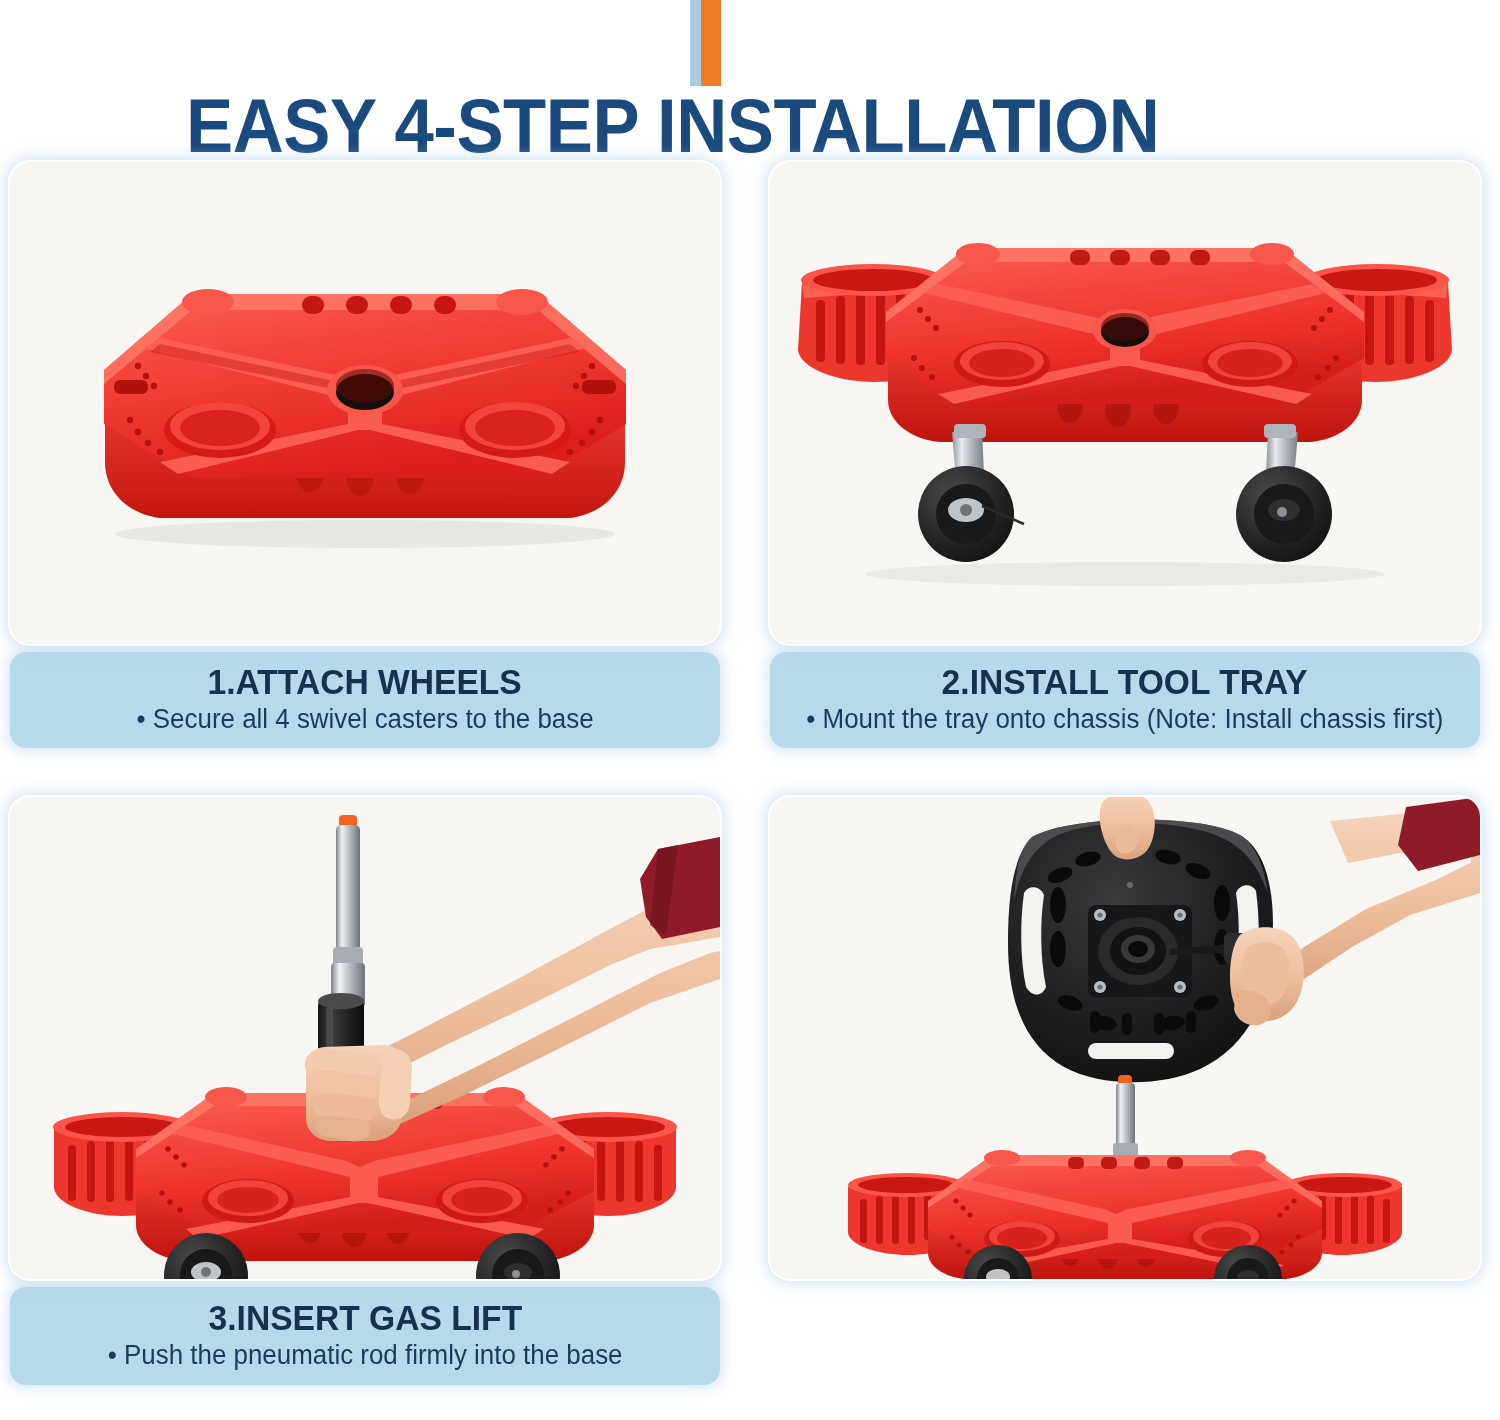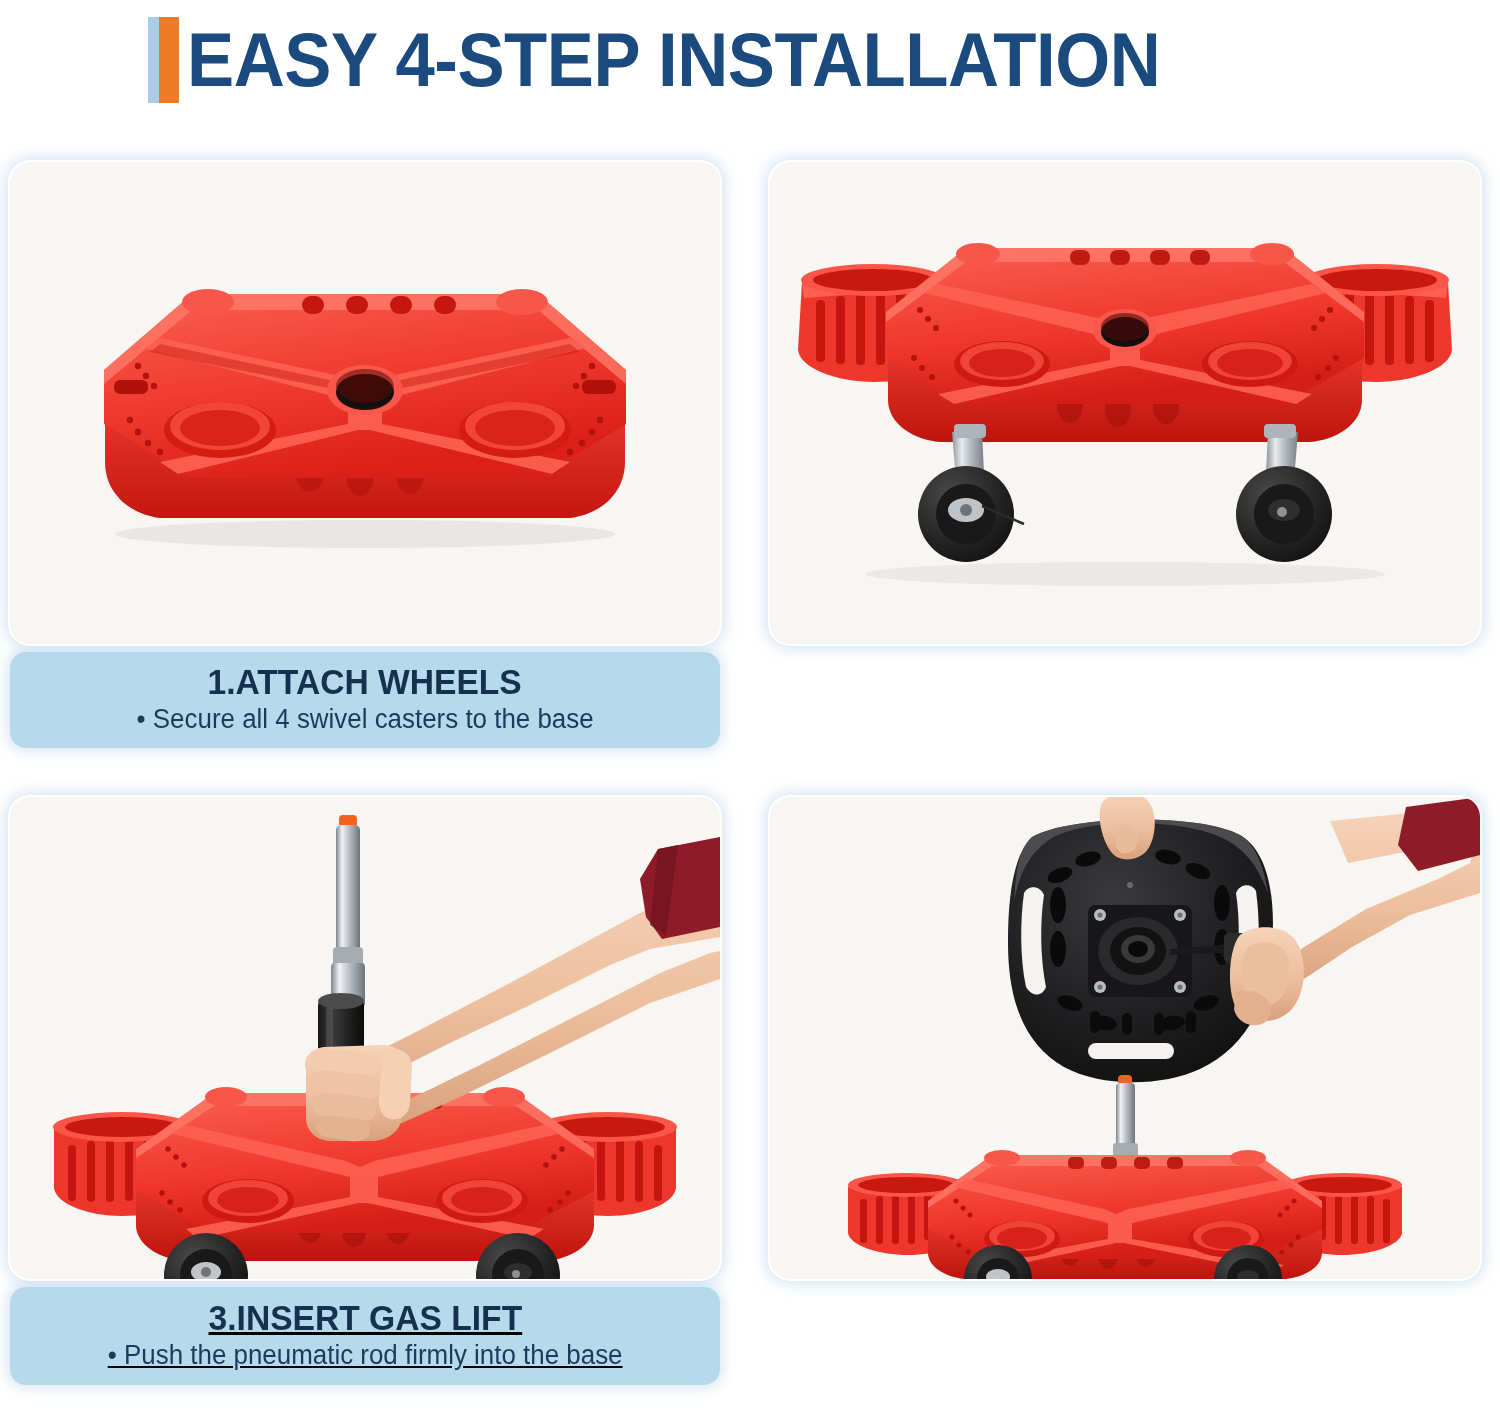--- a/index.html
+++ b/index.html
@@ -16,26 +16,27 @@
   #page {
     position: relative;
     width: 1500px;
     height: 1420px;
     background: #ffffff;
   }
 
   
   .header {
     position: absolute;
-    left: 0; top: 0;
+    left: 9px; top: 0;
     width: 1253px;
     height: 120px;
     display: flex;
     align-items: center;
     padding-left: 148px;
+    flex-direction: column;
   }
   .accent-bars {
     display: flex;
     height: 86px;
     flex: 0 0 auto;
     margin-right: 8px;
   }
   .accent-bar-blue  { width: 11px; height: 86px; background: #A9CDE3; }
   .accent-bar-orange{ width: 20px; height: 86px; background: #EE7B27; }
 
@@ -110,21 +111,21 @@
     font-family: "Liberation Sans Narrow", "Liberation Sans", sans-serif;
     font-size: 27px;
     line-height: 34px;
     font-weight: 400;
     color: #1C3A5C;
     white-space: nowrap;
     transform: scaleX(0.96);
   }
 
   
-  .row2 .caption-band { height: 98px; text-decoration: underline; }
+  .row2 .caption-band { height: 98px; }
 </style>
 </head>
 <body>
 
 <div id="page">
 
   <div class="header">
     <div class="accent-bars">
       <div class="accent-bar-blue"></div>
       <div class="accent-bar-orange"></div>
@@ -348,20 +349,24 @@
             <rect x="494" y="262" width="32" height="14" rx="4" fill="#AFB4BA"></rect>
             <circle cx="514" cy="352" r="48" fill="url(#tire2)"></circle>
             <circle cx="514" cy="352" r="30" fill="#191919"></circle>
             <ellipse cx="514" cy="348" rx="16" ry="11" fill="#2E2E2E"></ellipse>
             <circle cx="512" cy="350" r="5" fill="#8C9197"></circle>
           </g>
 
           <ellipse cx="355" cy="412" rx="260" ry="12" fill="#CDCAC6" opacity="0.3"></ellipse>
         </svg>
       </div>
+      <div class="caption-band">
+        <div class="caption-title">2.INSTALL TOOL TRAY</div>
+        <div class="caption-sub">• Mount the tray onto chassis (Note: Install chassis first)</div>
+      </div>
     </div>
 
     <div class="step-card row2">
       <div class="image-panel">
         <svg viewBox="0 0 710 482">
           <defs>
             <linearGradient id="redTop3" x1="0" y1="0" x2="0.3" y2="1">
               <stop offset="0%" stop-color="#FB5F52"></stop>
               <stop offset="60%" stop-color="#EF372D"></stop>
               <stop offset="100%" stop-color="#D51E17"></stop>

